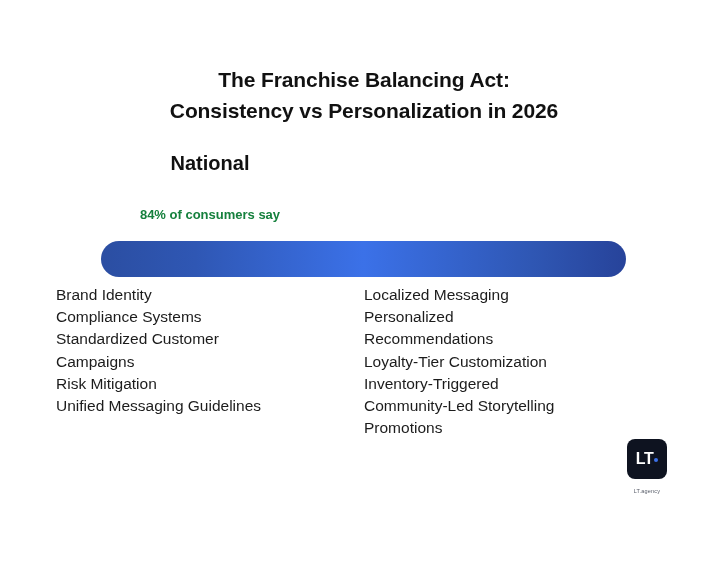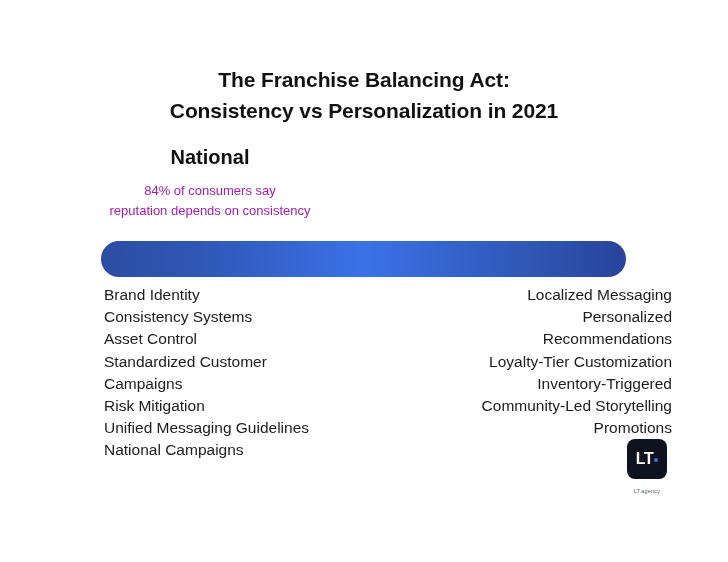--- a/index.html
+++ b/index.html
@@ -33,40 +33,40 @@
   .title-line {
     font-size: 21px;
     font-weight: bold;
     color: #111111;
     line-height: 31px;
     letter-spacing: -0.1px;
   }
 
   .columns-head {
     position: absolute;
-    top: 144px;
+    top: 150px;
     left: 56px;
     width: 616px;
     display: flex;
   }
   .col-head {
     width: 50%;
     text-align: center;
   }
   .col-head .col-title {
     font-size: 20px;
     font-weight: bold;
     color: #111111;
     line-height: 26px;
   }
   .col-head .col-stat {
-    margin-top: 11px;
+    margin-top: 29px;
     font-size: 13px;
-    font-weight: normal;
-    color: #a21caf;
+    font-weight: bold;
+    color: #15803d;
     line-height: 20px;
   }
 
   .gradient-bar {
     position: absolute;
     top: 241px;
     left: 101px;
     width: 525px;
     height: 36px;
     border-radius: 18px;
@@ -85,29 +85,28 @@
   }
   .list-col ul {
     margin: 0;
     padding: 0;
     list-style: none;
   }
   .list-col li {
     font-size: 15.5px;
     line-height: 22.2px;
     color: #1c1c1c;
-    margin-left: 48px;
   }
   .list-left {
     padding-left: 81px;
     text-align: left;
   }
   .list-right {
     padding-right: 44px;
-    text-align: right;
+    text-align: left;
   }
 
   .logo {
     position: absolute;
     left: 627px;
     top: 439px;
     width: 40px;
     height: 40px;
     border-radius: 8px;
     background: #0e1320;
@@ -145,46 +144,43 @@
     letter-spacing: 0.2px;
   }
 </style>
 </head>
 <body>
 
 <div class="slide">
 
   <div class="title-block">
     <div class="title-line">The Franchise Balancing Act:</div>
-    <div class="title-line">Consistency vs Personalization in 2021</div>
+    <div class="title-line">Consistency vs Personalization in 2026</div>
   </div>
 
   <div class="columns-head">
     <div class="col-head">
       <div class="col-title">National</div>
       <div class="col-stat">
         <div>84% of consumers say</div>
-        <div>reputation depends on consistency</div>
       </div>
     </div>
   </div>
 
   <div class="gradient-bar"></div>
 
   <div class="lists">
     <div class="list-col">
       <ul class="list-left">
         <li>Brand Identity</li>
-        <li>Consistency Systems</li>
-        <li>Asset Control</li>
+        <li>Compliance Systems</li>
         <li>Standardized Customer</li>
         <li>Campaigns</li>
         <li>Risk Mitigation</li>
         <li>Unified Messaging Guidelines</li>
-        <li>National Campaigns</li>
       </ul>
     </div>
     <div class="list-col">
       <ul class="list-right">
         <li>Localized Messaging</li>
         <li>Personalized</li>
         <li>Recommendations</li>
         <li>Loyalty-Tier Customization</li>
         <li>Inventory-Triggered</li>
         <li>Community-Led Storytelling</li>

